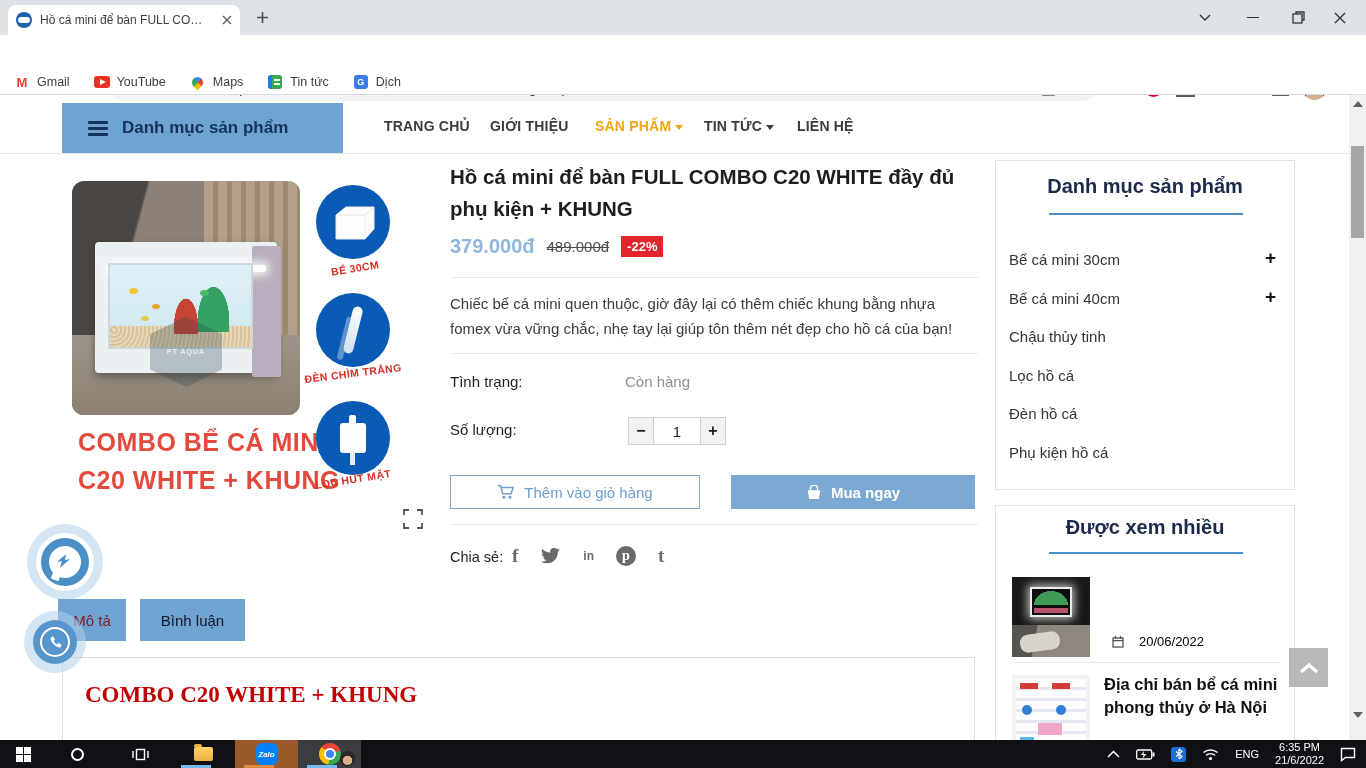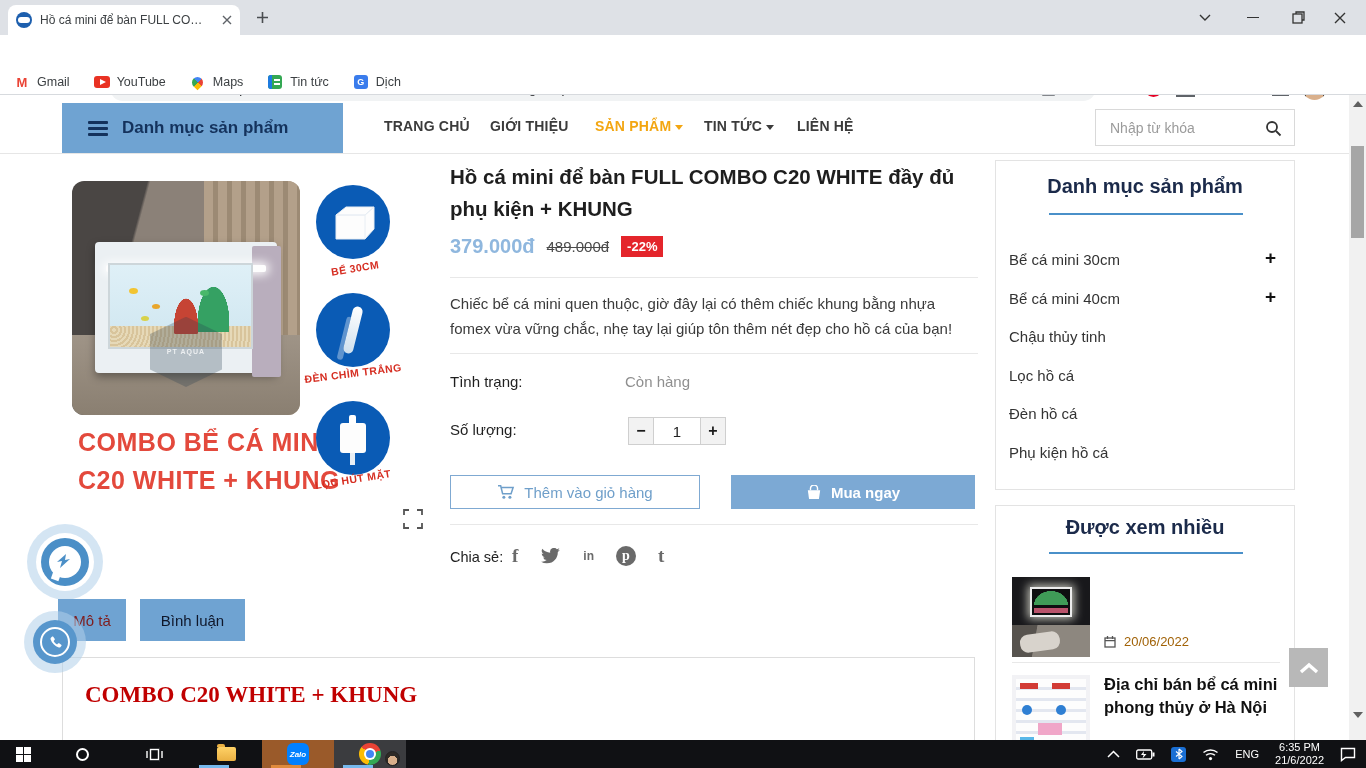--- a/index.html
+++ b/index.html
@@ -118,39 +118,39 @@
            display:flex; align-items:center; justify-content:center; font-family:"Liberation Serif",serif; font-weight:bold; }
 
   
   .sidebox { left:995px; width:300px; background:#fff; border:1px solid #e3e3e3; }
   .side-head { text-align:center; font-size:20px; font-weight:bold; color:#1b2a4a; }
   .side-underline { position:absolute; left:53px; width:194px; height:2px; background:#4a90c9; }
   .cat-item { position:absolute; left:13px; font-size:15px; color:#333; }
   .cat-plus { position:absolute; right:18px; font-size:19px; font-weight:bold; color:#111; line-height:15px; }
   .art-title { position:absolute; left:108px; width:182px; font-size:16.5px; font-weight:bold; color:#111;
                line-height:23px; }
-  .art-date { position:absolute; left:108px; font-size:13px; color:#a16207; display:flex; align-items:center; gap:8px; }
+  .art-date { position:absolute; left:116px; font-size:13px; color:#000000; display:flex; align-items:center; gap:15px; }
   .thumb { position:absolute; left:16px; width:78px; height:80px; overflow:hidden; }
 
   
   .tabbtn { top:599px; height:42px; background:#6fa3d2; display:flex; align-items:center; justify-content:center;
             font-size:15px; }
   .details-box { left:62px; top:657px; width:913px; height:100px; background:#fff; border:1px solid #ddd; }
   .details-head { font-family:"Liberation Serif",serif; font-weight:bold; font-size:23px; color:#c00000; }
 
   
   .halo { border-radius:50%; background:rgba(176,207,234,.55); }
   .halo2 { position:absolute; border-radius:50%; background:#fff; }
   .fdisc { position:absolute; border-radius:50%; background:#4b8fc7; display:flex; align-items:center; justify-content:center; }
   .scrolltop { left:1289px; top:648px; width:39px; height:39px; background:#b8b8b8; display:flex;
                align-items:center; justify-content:center; }
 
   
   .taskbar { left:0; top:740px; width:1366px; height:28px; background:#101114; display:flex; align-items:center; }
-  .tb-ic { width:72px; height:28px; display:flex; align-items:center; justify-content:center; position:relative; }
+  .tb-ic { width:63px; height:28px; display:flex; align-items:center; justify-content:center; position:relative; }
   .startlogo { width:15px; height:15px; display:grid; grid-template-columns:7px 7px; grid-template-rows:7px 7px; gap:1px; }
   .startlogo i { background:#fff; }
   .ring { width:13px; height:13px; border:2px solid #fff; border-radius:50%; }
   .underline { position:absolute; bottom:0; left:9px; width:30px; height:3px; }
   .folder { width:19px; height:14px; background:linear-gradient(180deg,#ffd267 0,#eab042 100%); border-radius:2px;
             position:relative; }
   .folder::before { content:""; position:absolute; left:0; top:-3px; width:8px; height:3px; background:#eab042;
                     border-radius:2px 2px 0 0; }
   .zalo-ic { width:22px; height:22px; background:#0180ff; border-radius:6px; color:#fff; font-size:8px;
              font-style:italic; font-weight:bold; display:flex; align-items:center; justify-content:center; }
@@ -293,27 +293,20 @@
   </div>
   <div class="abs nav-item" style="left:384px">TRANG CHỦ</div>
   <div class="abs nav-item" style="left:490px">GIỚI THIỆU</div>
   <div class="abs nav-item" style="left:595px;color:#f3a611">
     <span>SẢN PHẨM</span><span class="chev"></span>
   </div>
   <div class="abs nav-item" style="left:704px">
     <span>TIN TỨC</span><span class="chev"></span>
   </div>
   <div class="abs nav-item" style="left:797px">LIÊN HỆ</div>
-  <div class="abs search">
-    <input type="text" placeholder="Nhập từ khóa" style="">
-    <svg class="abs" style="right:12px;top:10px" width="17" height="17" viewBox="0 0 17 17">
-      <circle cx="7" cy="7" r="5" fill="none" stroke="#333" stroke-width="1.8"></circle>
-      <path d="M11 11l4.5 4.5" stroke="#333" stroke-width="1.8"></path>
-    </svg>
-  </div>
   <div class="abs hdr-line"></div>
 
   <div class="abs photo">
     <div class="curtain"></div>
     <div class="desk"></div>
     <div class="tank">
       <div class="tank-side"></div>
       <div class="lightbar"></div>
       <div class="water">
         <div class="gravel"></div>

